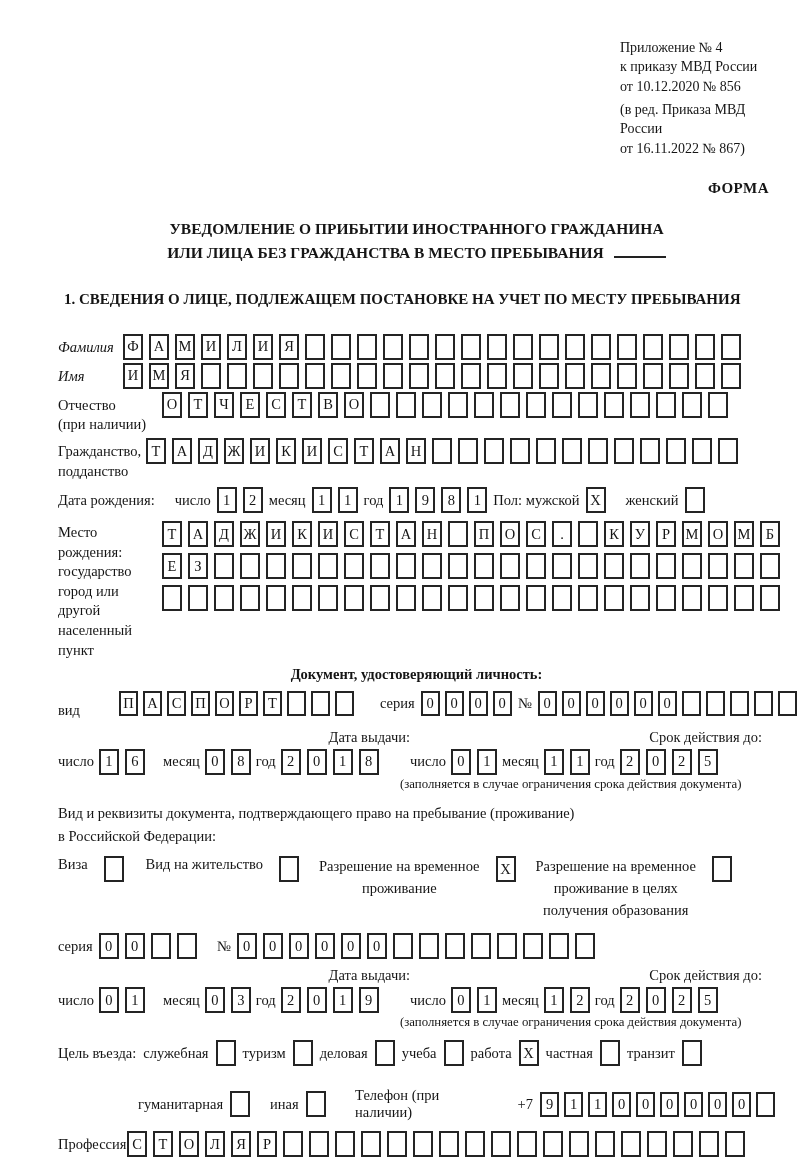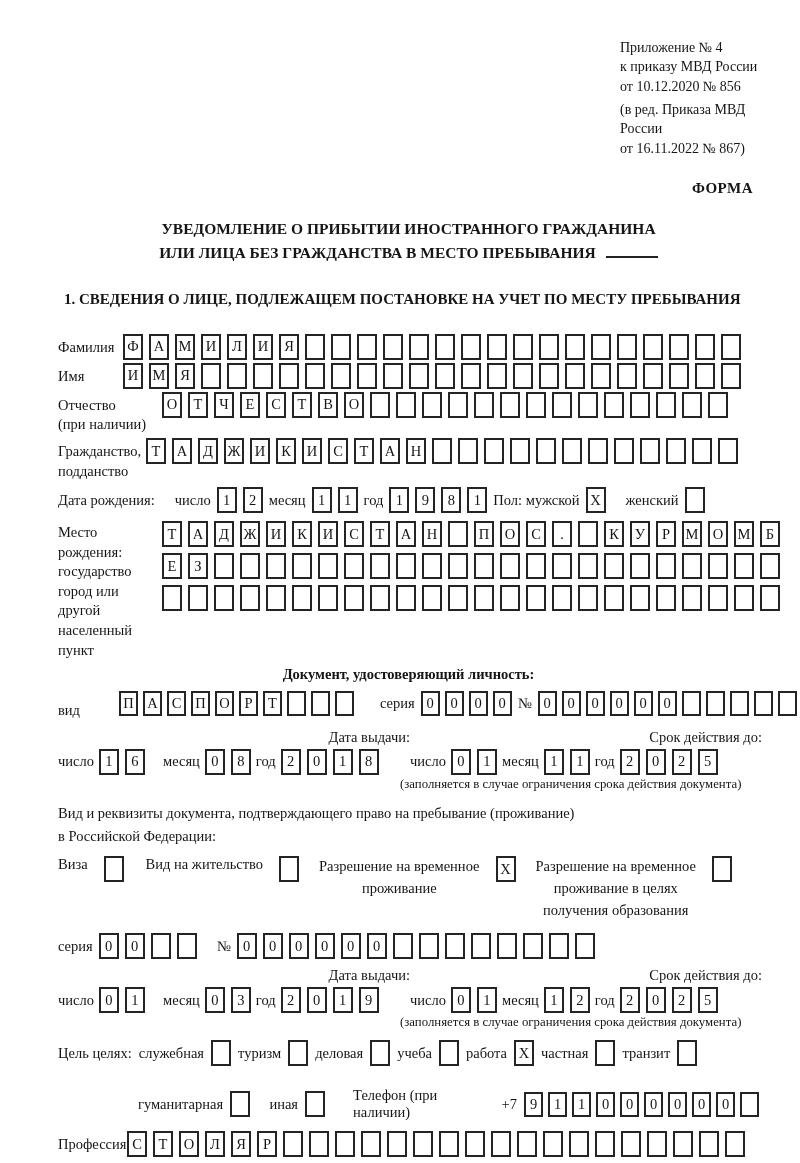--- a/index.html
+++ b/index.html
@@ -1,30 +1,30 @@
 <!DOCTYPE html>
 <html><head>
 <meta charset="utf-8">
 <style>
   html,body{margin:0;padding:0;background:#fff;}
   .page{
     width:800px;height:1163px;box-sizing:border-box;
     background:#fff;color:#151515;
     font-family:"Liberation Serif","DejaVu Serif",serif;
-    padding:38px 41px 0 58px;overflow:hidden;border-radius:19px;
+    padding:38px 25px 0 58px;overflow:hidden;border-radius:19px;
   }
   .hdr{margin-left:562px;font-size:14px;line-height:1.38;}
   .hdr .h2{margin-top:4px;}
   .forma{margin-top:22px;text-align:right;font-weight:bold;font-size:15px;letter-spacing:.5px;padding-right:6px;}
   .title{margin-top:20px;text-align:center;font-weight:bold;font-size:15.5px;line-height:1.55;}
   .blank{display:inline-block;width:52px;border-bottom:2px solid #222;height:14px;margin-left:10px;vertical-align:baseline;}
   .sec{margin-top:26px;margin-left:6px;font-weight:bold;font-size:15px;}
   .frow{display:flex;align-items:flex-start;margin-bottom:3px;}
   .lbl{font-size:14.5px;line-height:1.35;flex-shrink:0;}
-  .w-sur{width:65px;padding-top:4px;}
+  .w-sur{width:65px;padding-top:4px;font-style:italic;}
   .w-pat{width:104px;padding-top:4px;}
   .w-cit{width:88px;padding-top:4px;}
   .w-place{width:104px;padding-top:4px;}
   .w-prof{width:69px;padding-top:4px;}
   .w-vid{width:55px;padding-top:4px;}
   .cells{display:inline-flex;gap:6px;}
   .cell{
     box-sizing:border-box;width:20px;height:26px;border:2px solid #242424;
     display:inline-flex;align-items:center;justify-content:center;
     font-size:14.5px;background:#fff;flex-shrink:0;
@@ -512,21 +512,21 @@
             <span class="cell">0</span>
             <span class="cell">2</span>
             <span class="cell">5</span>
           </span>
       </div>
     </div>
   </div>
   <div class="fnote">(заполняется в случае ограничения срока действия документа)</div>
 
   <div class="prow">
-    <span>Цель целях:</span>
+    <span>Цель въезда:</span>
     <span>служебная</span>
     <span class="cells">
         <span class="cell"></span>
       </span>
     <span>туризм</span>
     <span class="cells">
         <span class="cell"></span>
       </span>
     <span>деловая</span>
     <span class="cells">

